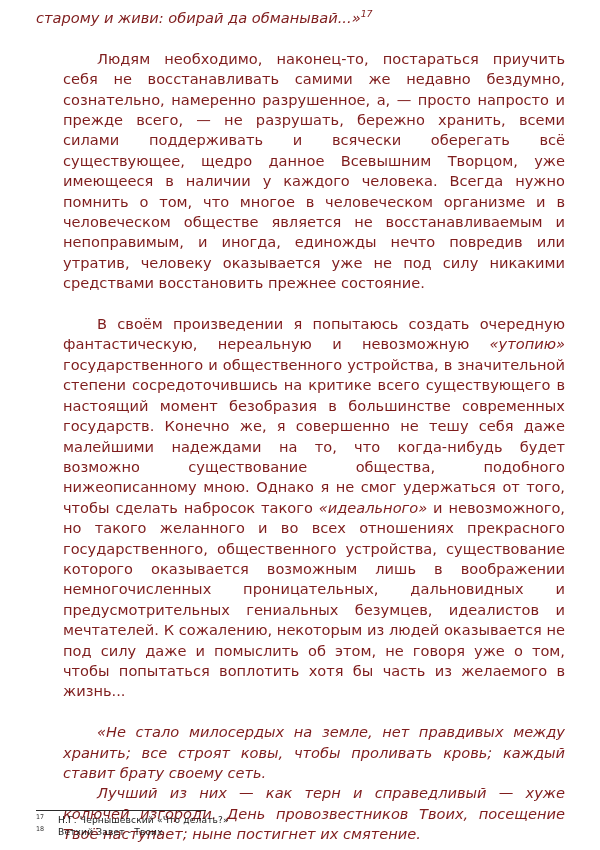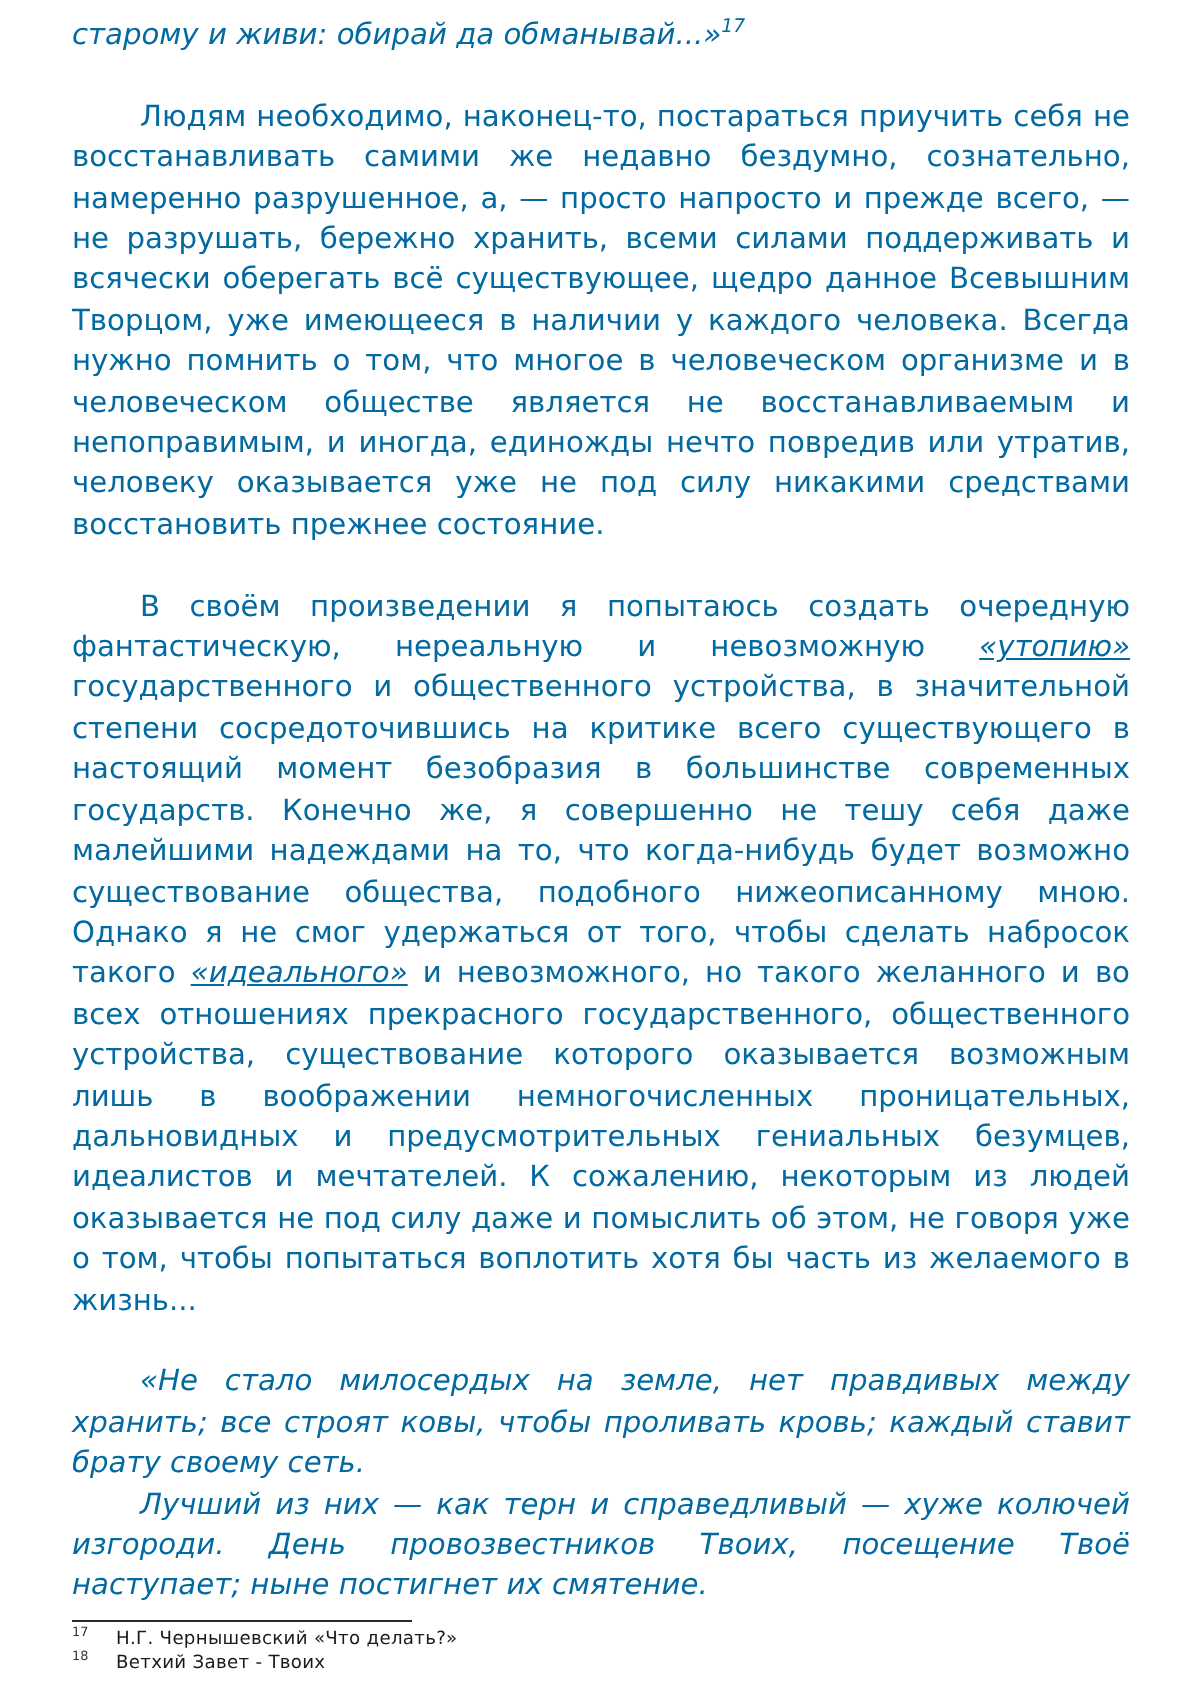--- a/index.html
+++ b/index.html
@@ -30,48 +30,48 @@
     top: 8px;
     width: 529px;
   }
 
   .para {
     margin: 0;
     font-size: 14.6px;
     line-height: 20.4px;
     text-align: justify;
     text-justify: inter-word;
-    color: #0369a1;
+    color: #7f1d1d;
     -webkit-hyphens: none;
     hyphens: none;
   }
 
   .para.indent {
     text-indent: 34px;
+    margin-left: 27px;
   }
 
   .para.italic {
     font-style: italic;
   }
 
   .para.last-line-left {
     text-align: left;
   }
 
   .gap-para {
     margin-top: 20.4px;
   }
 
   .gap-block {
     margin-top: 20.4px;
   }
 
   i.em {
     font-style: italic;
-    text-decoration: underline;
   }
 
   sup.fnref {
     font-size: 9.4px;
     vertical-align: super;
     line-height: 0;
     font-style: italic;
   }
 
   #footnotes {

